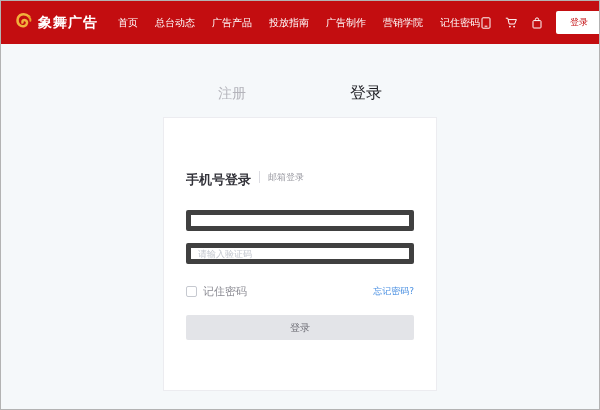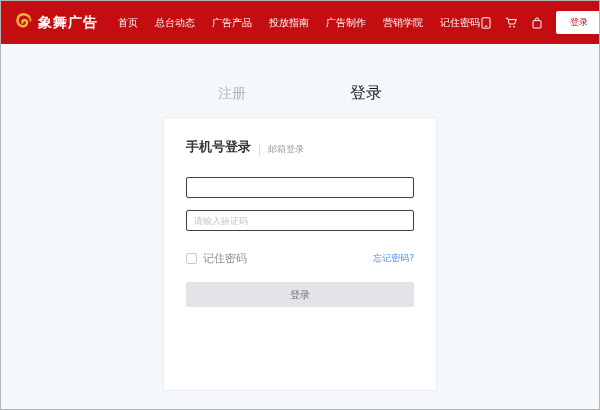--- a/index.html
+++ b/index.html
@@ -41,28 +41,28 @@
   }
   .tab { font-size: 14px; color: #b4b4bb; cursor: pointer; }
   .tab.active { font-size: 16px; color: #1d1d22; font-weight: 500; }
   .card {
     width: 274px; height: 274px;
     margin: 13px auto 0;
     background: #ffffff;
     border: 1px solid #ececf0;
     padding: 20px 22px 0;
   }
-  .form-title-row { display: flex; align-items: flex-end; gap: 8px; margin-bottom: 19px; }
+  .form-title-row { display: flex; align-items: flex-start; gap: 8px; margin-bottom: 19px; margin-top: 33px; }
   .form-title { font-size: 13px; font-weight: bold; color: #33333a; white-space: nowrap; }
   .title-divider { width: 1px; height: 12px; background: #dcdce2; }
   .alt-login { font-size: 9px; color: #9a9aa2; cursor: pointer; white-space: nowrap; }
   .field-label { font-size: 9px; color: #5c5c64; margin-bottom: 5px; }
   .field-input {
     width: 100%; height: 21px;
-    border: 1px solid #404040; border-radius: 2px;
+    border: 5px solid #404040; border-radius: 2px;
     font-size: 9px; padding: 0 7px; color: #333;
     outline: none; background: #fff;
     margin-bottom: 11px;
     font-family: inherit;
   }
   .field-input::placeholder { color: #c2c6ce; }
   .options-row { display: flex; justify-content: space-between; align-items: center; margin-top: 9px; }
   .remember { display: flex; align-items: center; gap: 6px; cursor: pointer; }
   .checkbox {
     width: 11px; height: 11px;

